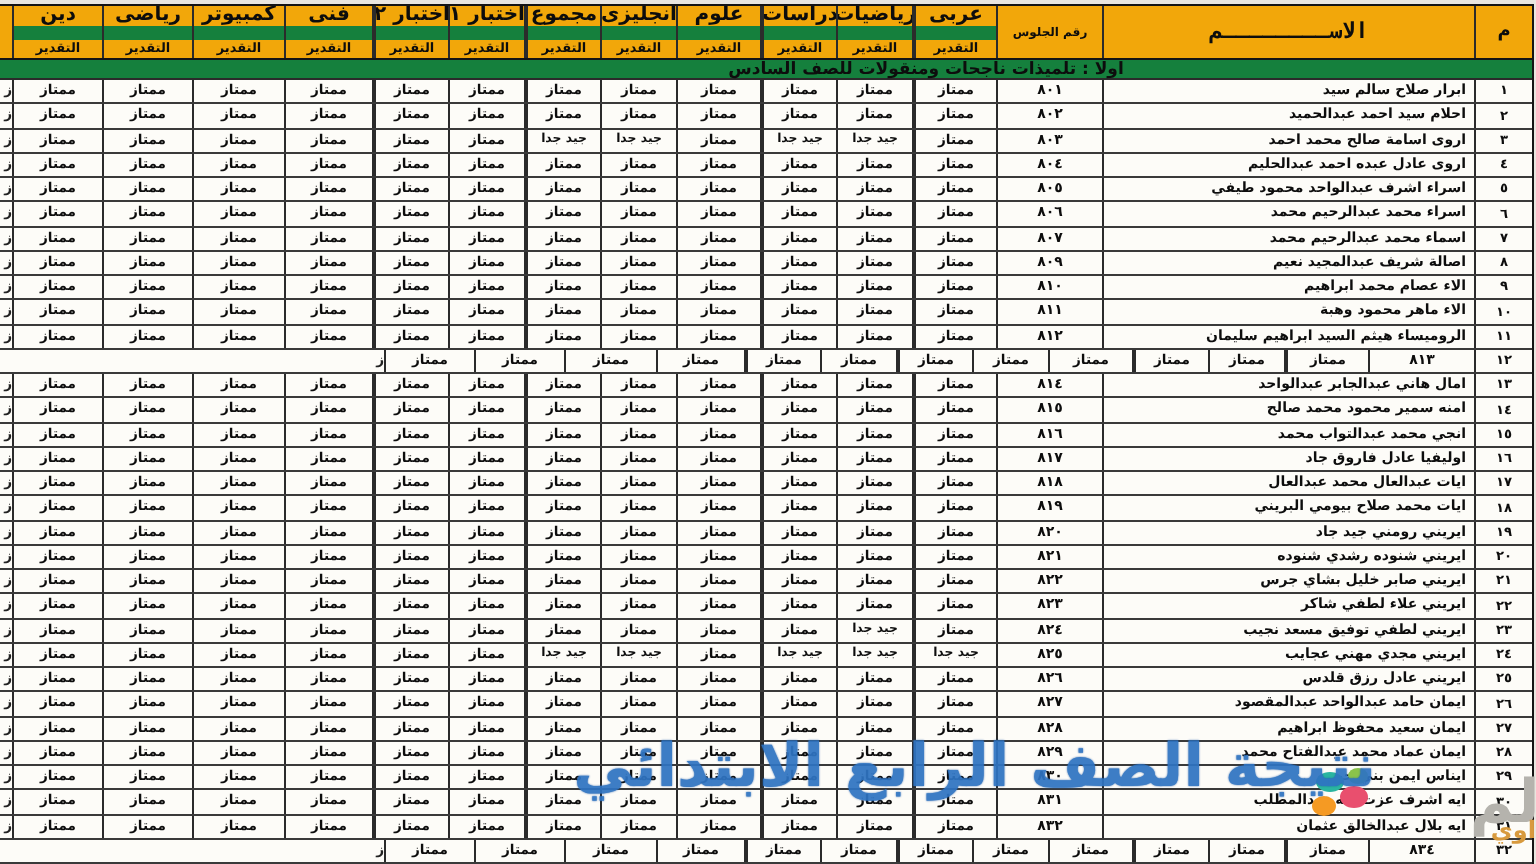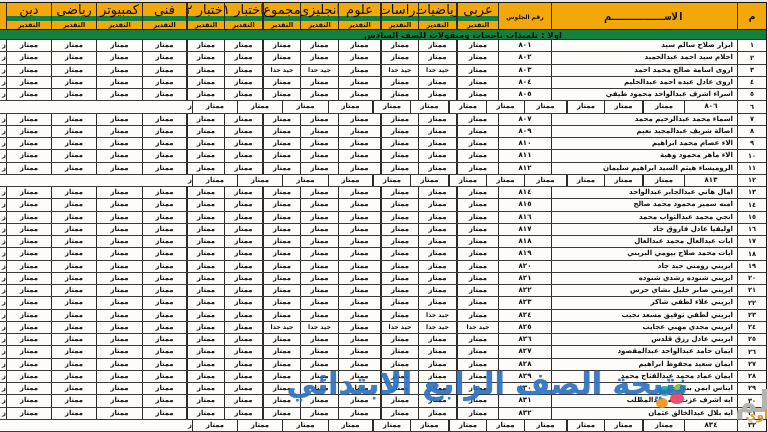--- a/index.html
+++ b/index.html
@@ -43,21 +43,21 @@
   .g8{width:44px}
   .g9{width:46px}
   .g10{width:45px}
   .g11{width:45px}
   .col-sliver{width:10px;border-left:none}
   
   .hrow{height:26px;background:#f2a70a;border-bottom:1.5px solid #141414;}
   .hrow .c{display:flex;flex-direction:column;justify-content:center;font-weight:bold;}
   .hcol{padding:0;}
   .hsub{flex:1;display:flex;align-items:center;justify-content:center;
-        font-size:13px;font-weight:normal;border-bottom:5px solid #15803d;line-height:1;}
+        font-size:10px;font-weight:bold;border-bottom:7px solid #15803d;line-height:1;}
   .hgrade{flex:1;display:flex;align-items:center;justify-content:center;
         font-size:6.5px;font-weight:bold;line-height:1;}
   .hname{font-size:11px;letter-spacing:.5px;font-family:Liberation Mono, monospace;}
   .hseat{font-size:6px;}
   .hno{font-size:9px;}
   
   .subtitle{
     height:10px;border-bottom:1px solid #2b2b2b;background:#15803d;
     display:flex;align-items:center;justify-content:center;
     font-size:8.5px;font-weight:bold;color:#0d0d0d;
@@ -243,20 +243,21 @@
           <div class="c g6">ممتاز</div>
           <div class="c g7">ممتاز</div>
           <div class="c g8">ممتاز</div>
           <div class="c g9">ممتاز</div>
           <div class="c g10">ممتاز</div>
           <div class="c g11">ممتاز</div>
           <div class="c col-sliver">ز</div>
         </div>
         <div class="trow drow">
           <div class="c col-no">٦</div>
+          <div class="c col-name">اسراء محمد عبدالرحيم محمد</div>
           <div class="c col-seat">٨٠٦</div>
           <div class="c g0">ممتاز</div>
           <div class="c g1">ممتاز</div>
           <div class="c g2">ممتاز</div>
           <div class="c g3">ممتاز</div>
           <div class="c g4">ممتاز</div>
           <div class="c g5">ممتاز</div>
           <div class="c g6">ممتاز</div>
           <div class="c g7">ممتاز</div>
           <div class="c g8">ممتاز</div>

